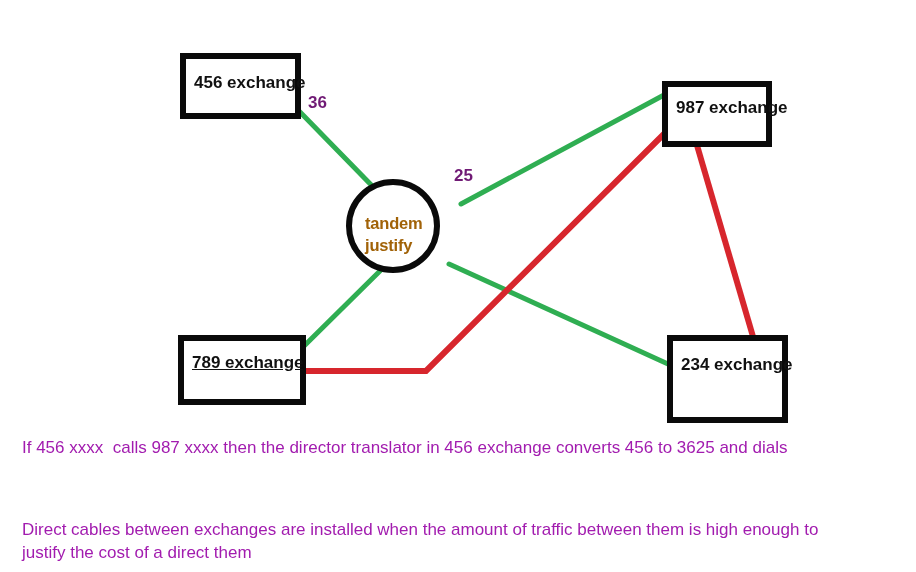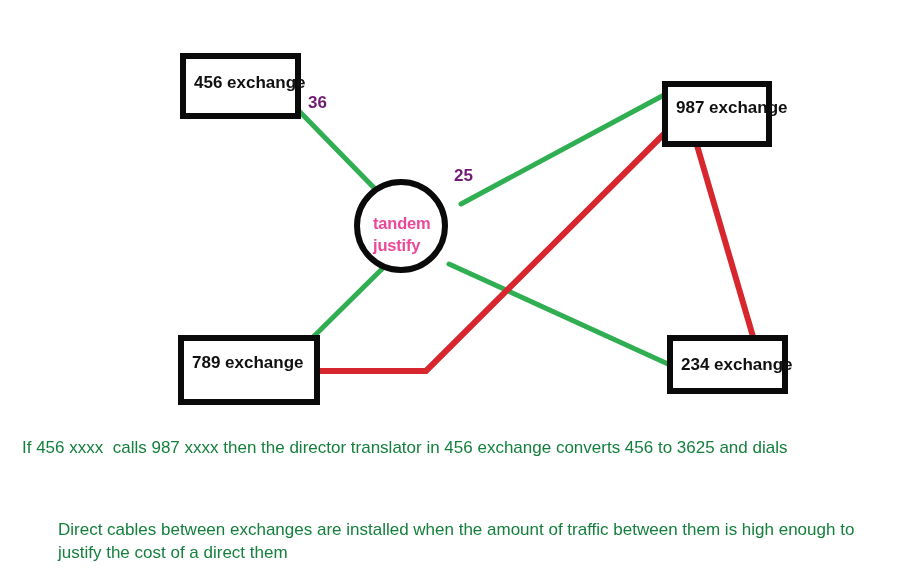--- a/index.html
+++ b/index.html
@@ -41,59 +41,59 @@
     background: #ffffff;
     border: 6px solid #0a0a0a;
     color: #111111;
     font-weight: bold;
     font-size: 17px;
     padding-left: 8px;
     white-space: nowrap;
   }
   .box-456 { left: 180px; top: 53px;  width: 121px; height: 66px; padding-top: 14px; }
   .box-987 { left: 662px; top: 53px;  width: 110px; height: 66px; padding-top: 11px; margin-top: 28px; }
-  .box-789 { left: 178px; top: 335px; width: 142px; height: 70px; padding-top: 12px; }
-  .box-234 { left: 667px; top: 335px; width: 121px; height: 59px; padding-top: 14px; }
+  .box-789 { left: 178px; top: 335px; width: 128px; height: 70px; padding-top: 12px; text-decoration: underline; }
+  .box-234 { left: 667px; top: 335px; width: 121px; height: 88px; padding-top: 14px; }
   .tandem-circle {
     position: absolute;
-    left: 354px;
+    left: 346px;
     top: 179px;
     width: 94px;
     height: 94px;
     box-sizing: border-box;
     background: #ffffff;
     border: 6px solid #0a0a0a;
     border-radius: 50%;
-    color: #ec4899;
+    color: #a16207;
     font-weight: bold;
     font-size: 16.5px;
     line-height: 22px;
     padding-top: 27px;
     padding-left: 13px;
     letter-spacing: -0.2px;
   }
   .edge-label {
     position: absolute;
     color: #701a75;
     font-weight: bold;
     font-size: 17px;
     white-space: nowrap;
   }
   .label-36 { left: 308px; top: 93px; }
   .label-25 { left: 454px; top: 166px; }
   .caption {
     position: absolute;
     left: 22px;
-    color: #15803d;
+    color: #a21caf;
     font-size: 17px;
     line-height: 23px;
   }
   .caption div { white-space: pre; }
   .para-1 { top: 436px; }
-  .para-2 { top: 518px; margin-left: 36px; }
+  .para-2 { top: 518px; }
 </style>
 </head>
 <body>
 
 <div class="canvas">
 
   <svg class="links-svg" viewBox="0 0 916 572">
     <line class="link-green" x1="300" y1="112" x2="383" y2="197"></line>
     <line class="link-green" x1="461" y1="204" x2="664" y2="95"></line>
     <line class="link-green" x1="385" y1="266" x2="299" y2="351"></line>

